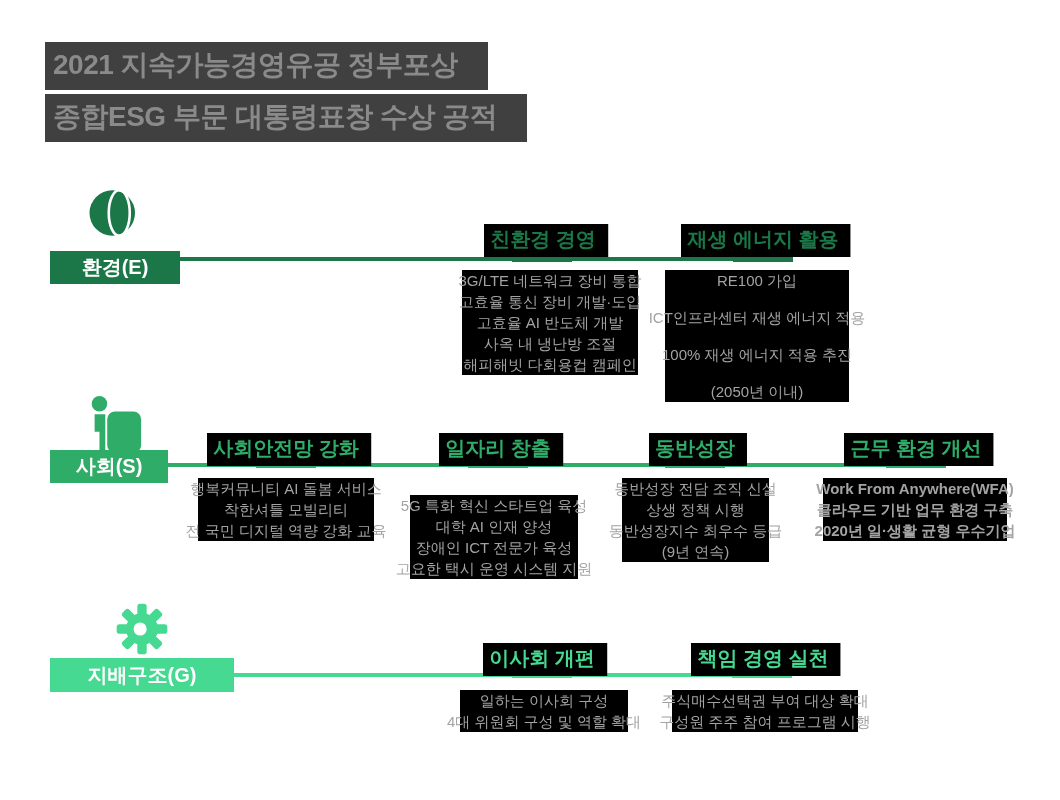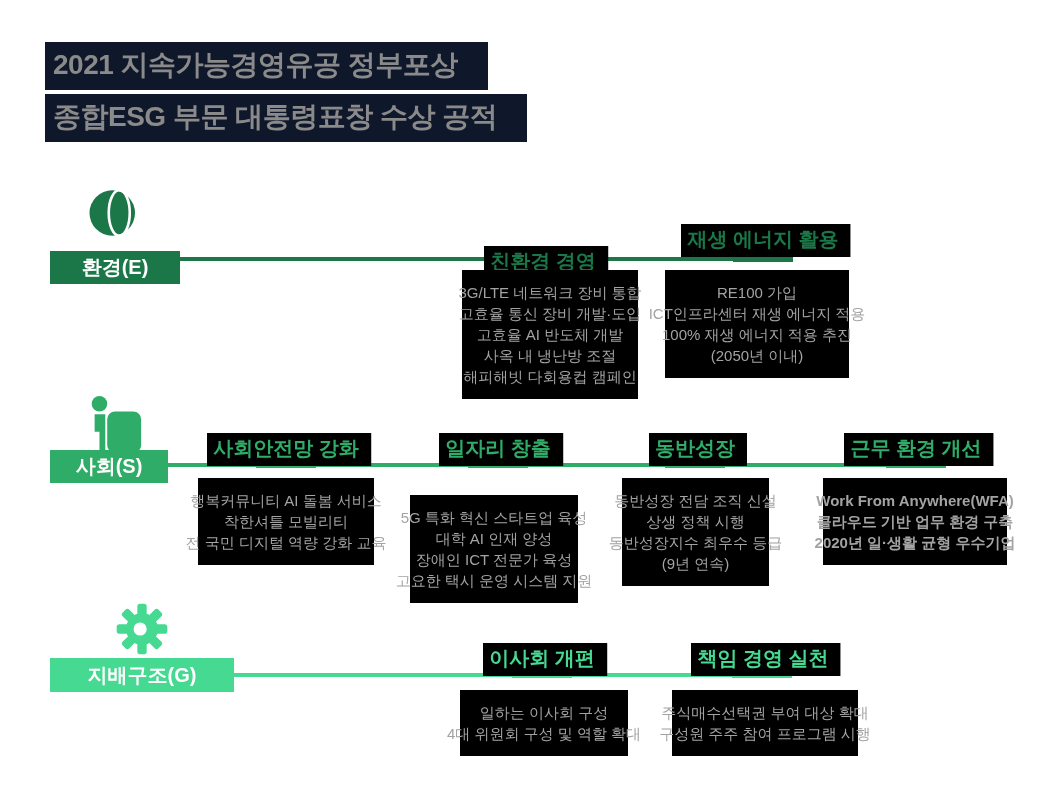--- a/index.html
+++ b/index.html
@@ -8,21 +8,21 @@
     font-family:"Liberation Sans","DejaVu Sans",sans-serif;
   }
   .row{display:contents;}
   .accent-e{--c:#1b7747;}
   .accent-s{--c:#2fad68;}
   .accent-g{--c:#45d991;}
 
   
   .title{position:absolute;left:45px;top:42px;}
   .title-line{
-    display:table;background:#0f172a;color:#8a8a8a;
+    display:table;background:#404040;color:#8a8a8a;
     font-size:28px;font-weight:bold;letter-spacing:-0.5px;
     padding:4px 30px 6px 8px;margin-bottom:4px;white-space:nowrap;
   }
 
   
   .row-icon{position:absolute;}
   .row-icon svg{width:100%;height:100%;display:block;color:var(--c);}
   .row-label{
     position:absolute;background:var(--c);color:#fff;
     font-size:20px;font-weight:bold;
@@ -31,21 +31,21 @@
   .row-line{position:absolute;height:4px;background:var(--c);}
   .tick{position:absolute;width:60px;height:9px;background:var(--c);}
   .cat-title{
     position:absolute;transform:translateX(-50%);
     color:var(--c);font-size:20px;font-weight:bold;white-space:nowrap;
     background:linear-gradient(90deg,transparent 0 6px,#000 6px);
     padding:2px 12px 4px 12px;
   }
   .card{
     position:absolute;background:#000;color:#a3a3a3;
-    font-size:15px;line-height:21px;padding:12px 0;
+    font-size:15px;line-height:21px;padding:0 0;
     display:flex;flex-direction:column;align-items:center;
   }
   .card-line{white-space:nowrap;}
 </style>
 </head>
 <body>
 
 <div class="canvas">
 
   
@@ -60,31 +60,31 @@
       <svg viewBox="0 0 64 64" aria-hidden="true">
         <circle cx="30" cy="32" r="26" fill="currentColor"></circle>
         <ellipse cx="38" cy="32" rx="12" ry="26" fill="none" stroke="#ffffff" stroke-width="3"></ellipse>
       </svg>
     </div>
     <div class="row-label" style="left:50px;top:243px;width:130px;height:33px;margin-top:8px;">환경(E)</div>
     <div class="row-line" style="left:180px;top:257px;width:613px;"></div>
     <div class="tick" style="left:512px;top:253px;"></div>
     <div class="tick" style="left:733px;top:253px;"></div>
 
-    <div class="cat-title" style="left:543px;top:224px;margin-top:22px;">친환경 경영</div>
+    <div class="cat-title" style="left:543px;top:224px;">친환경 경영</div>
     <div class="cat-title" style="left:763px;top:224px;">재생 에너지 활용</div>
 
     <div class="card" style="left:462px;top:270px;width:176px;">
       <div class="card-line">3G/LTE 네트워크 장비 통합</div>
       <div class="card-line">고효율 통신 장비 개발·도입</div>
       <div class="card-line">고효율 AI 반도체 개발</div>
       <div class="card-line">사옥 내 냉난방 조절</div>
       <div class="card-line">해피해빗 다회용컵 캠페인</div>
     </div>
-    <div class="card" style="left:665px;top:270px;width:184px;">
+    <div class="card" style="left:665px;top:270px;width:184px;gap:16px;">
       <div class="card-line">RE100 가입</div>
       <div class="card-line">ICT인프라센터 재생 에너지 적용</div>
       <div class="card-line">100% 재생 에너지 적용 추진</div>
       <div class="card-line">(2050년 이내)</div>
     </div>
   </div>
 
   
   <div class="row accent-s">
     <div class="row-icon" style="left:83px;top:391px;width:62px;height:66px;">

